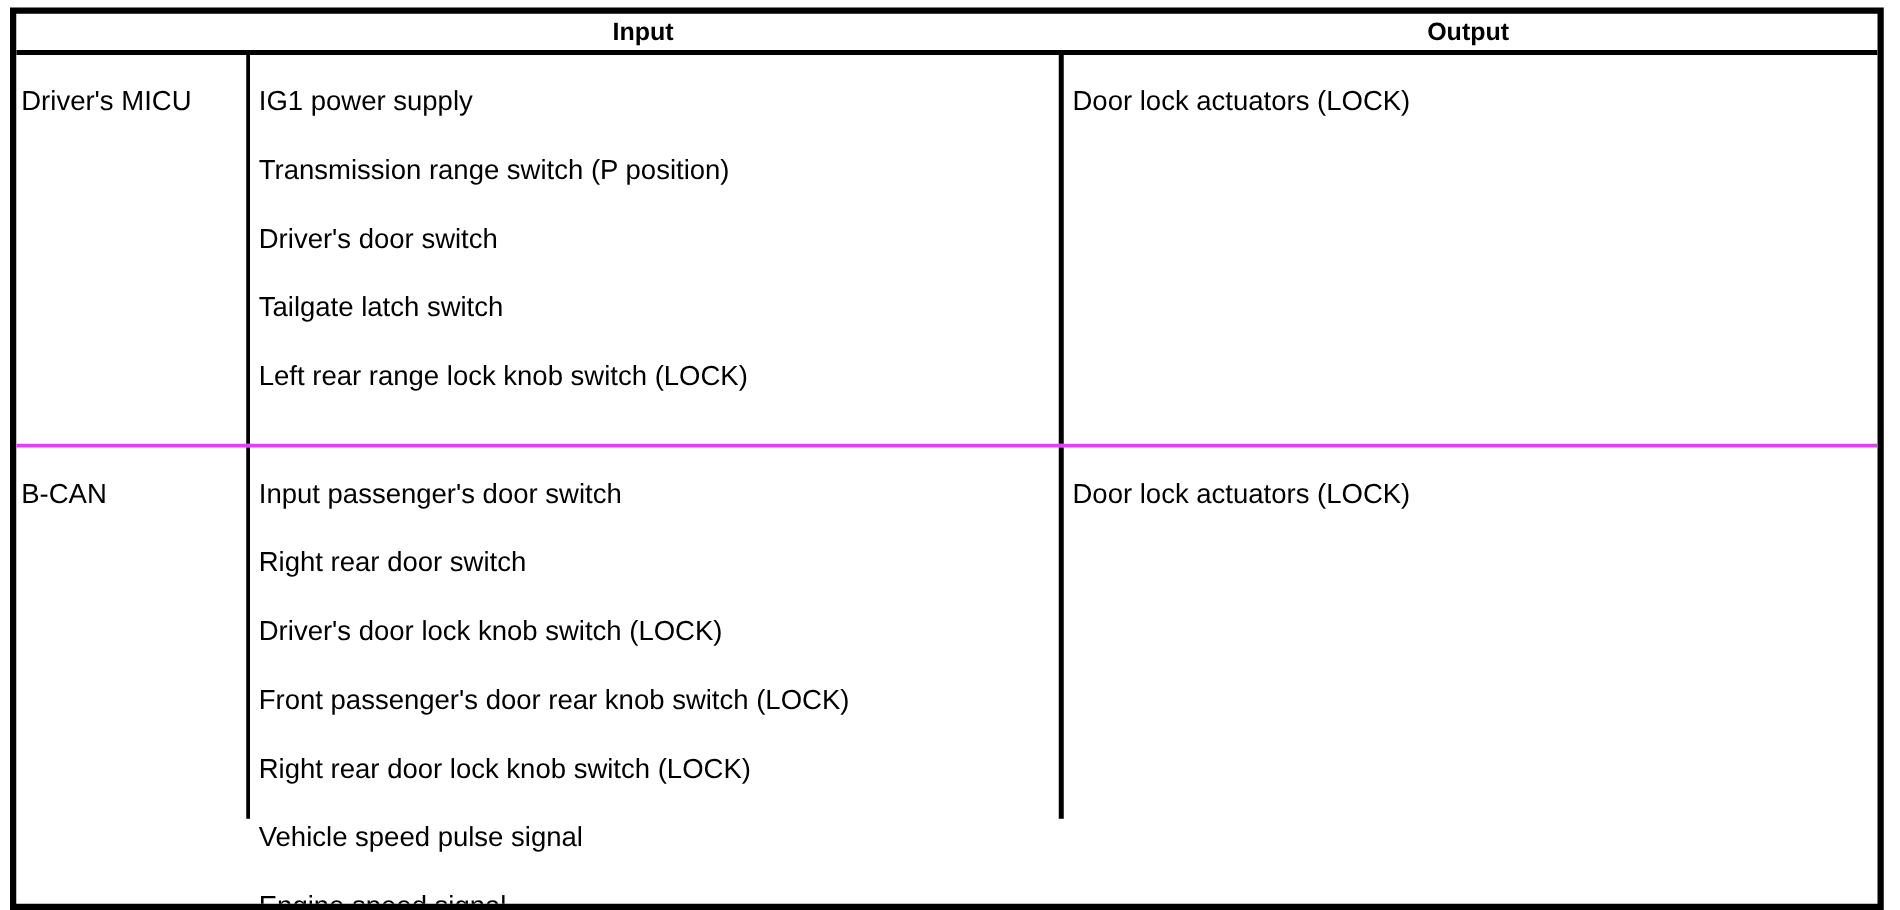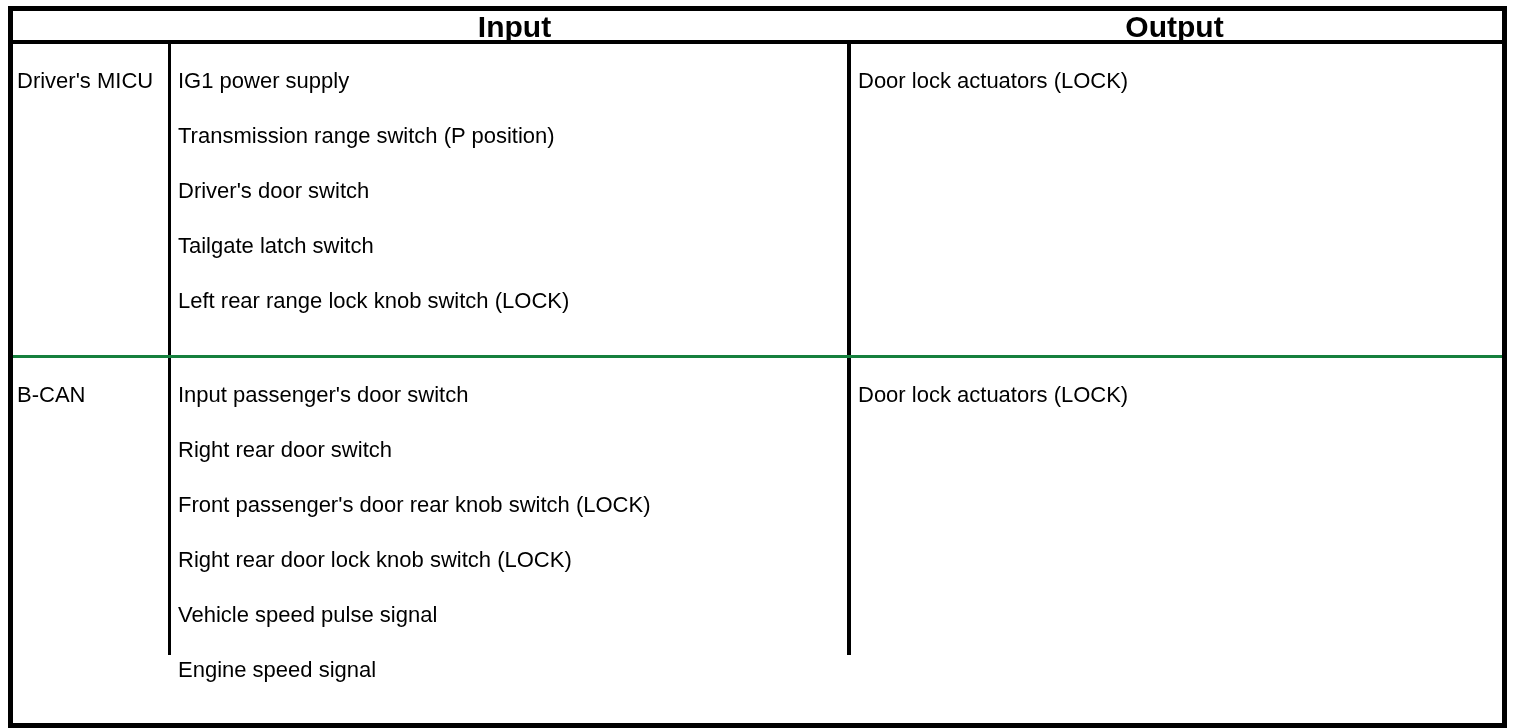--- a/index.html
+++ b/index.html
@@ -38,45 +38,45 @@
     border-bottom: 4px solid #000;
     width: 100%;
   }
   .header-cell {
     position: absolute;
     top: 0;
     height: 33px;
     line-height: 31px;
     text-align: center;
     font-weight: bold;
-    font-size: 30px;
+    font-size: 20px;
     white-space: nowrap;
   }
   .header-corner { left: 0; width: 172px; }
   .header-input  { left: 172px; width: 659px; }
   .header-output { left: 834px; width: 655px; }
 
   
   .section {
     position: relative;
     width: 100%;
     box-sizing: border-box;
   }
-  .section--first  { height: 314px; border-bottom: 3px solid #15803d; }
+  .section--first  { height: 314px; border-bottom: 3px solid #d946ef; }
   .section--second { height: 297px; }
 
   .cell {
     position: absolute;
     top: 0;
     bottom: 0;
     box-sizing: border-box;
     padding-top: 9px;
   }
   .cell-source { left: 0;     width: 172px; padding-left: 4px; }
-  .cell-input  { left: 155px; width: 662px; padding-left: 7px; border-left: 3px solid #000; }
+  .cell-input  { left: 184px; width: 662px; padding-left: 7px; border-left: 3px solid #000; }
   .cell-output { left: 834px; width: 655px; padding-left: 7px; border-left: 4px solid #000; }
 
   .line {
     font-size: 22px;
     line-height: 55px;
     height: 55px;
     white-space: nowrap;
     letter-spacing: 0px;
   }
 </style>
@@ -112,20 +112,21 @@
 
   <div class="section section--second">
 
     <div class="cell cell-source">
       <div class="line">B-CAN</div>
     </div>
 
     <div class="cell cell-input">
       <div class="line">Input passenger's door switch</div>
       <div class="line">Right rear door switch</div>
+      <div class="line">Driver's door lock knob switch (LOCK)</div>
       <div class="line">Front passenger's door rear knob switch (LOCK)</div>
       <div class="line">Right rear door lock knob switch (LOCK)</div>
       <div class="line">Vehicle speed pulse signal</div>
       <div class="line">Engine speed signal</div>
     </div>
 
     <div class="cell cell-output">
       <div class="line">Door lock actuators (LOCK)</div>
     </div>
   </div>

